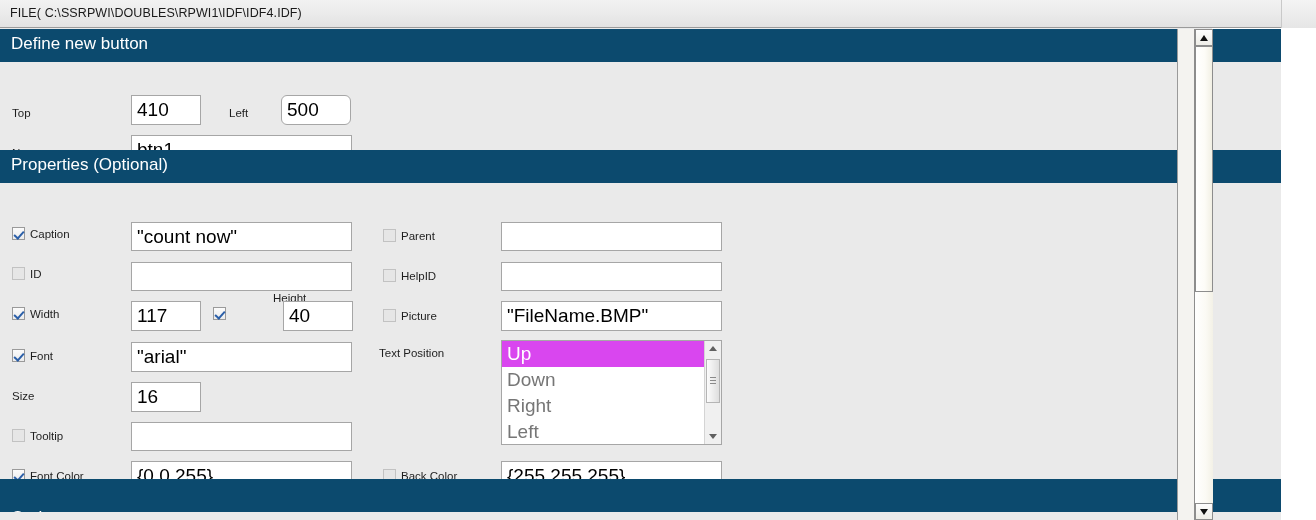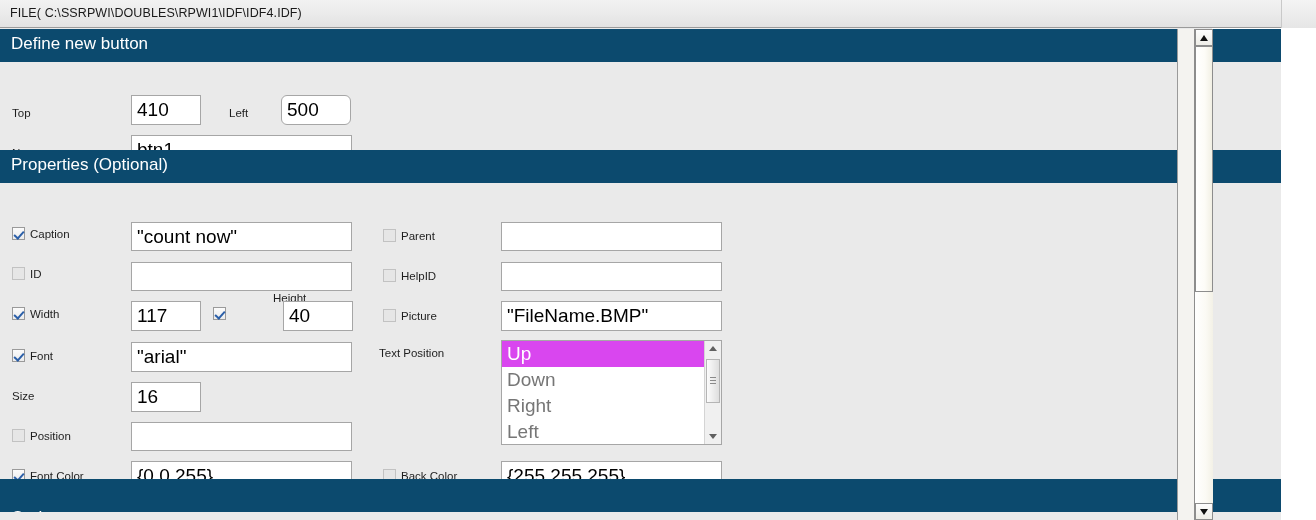--- a/index.html
+++ b/index.html
@@ -320,21 +320,21 @@
       <div class="tf" style="left:283px; top:118px; width:70px; height:30px;">40</div>
 
       <div class="cb on" style="left:12px; top:166px;"></div>
       <div class="lbl" style="left:30px; top:166px;">Font</div>
       <div class="tf" style="left:131px; top:159px; width:221px; height:30px;">"arial"</div>
 
       <div class="lbl" style="left:12px; top:206px;">Size</div>
       <div class="tf" style="left:131px; top:199px; width:70px; height:30px;">16</div>
 
       <div class="cb off" style="left:12px; top:246px;"></div>
-      <div class="lbl" style="left:30px; top:246px;">Position</div>
+      <div class="lbl" style="left:30px; top:246px;">Tooltip</div>
       <div class="tf" style="left:131px; top:239px; width:221px; height:29px;"></div>
 
       <div class="cb on" style="left:12px; top:286px;"></div>
       <div class="lbl" style="left:30px; top:286px;">Font Color</div>
       <div class="tf" style="left:131px; top:278px; width:221px; height:30px;">{0,0,255}</div>
 
       <div class="cb off" style="left:383px; top:46px;"></div>
       <div class="lbl" style="left:401px; top:46px;">Parent</div>
       <div class="tf" style="left:501px; top:39px; width:221px; height:29px;"></div>
 

